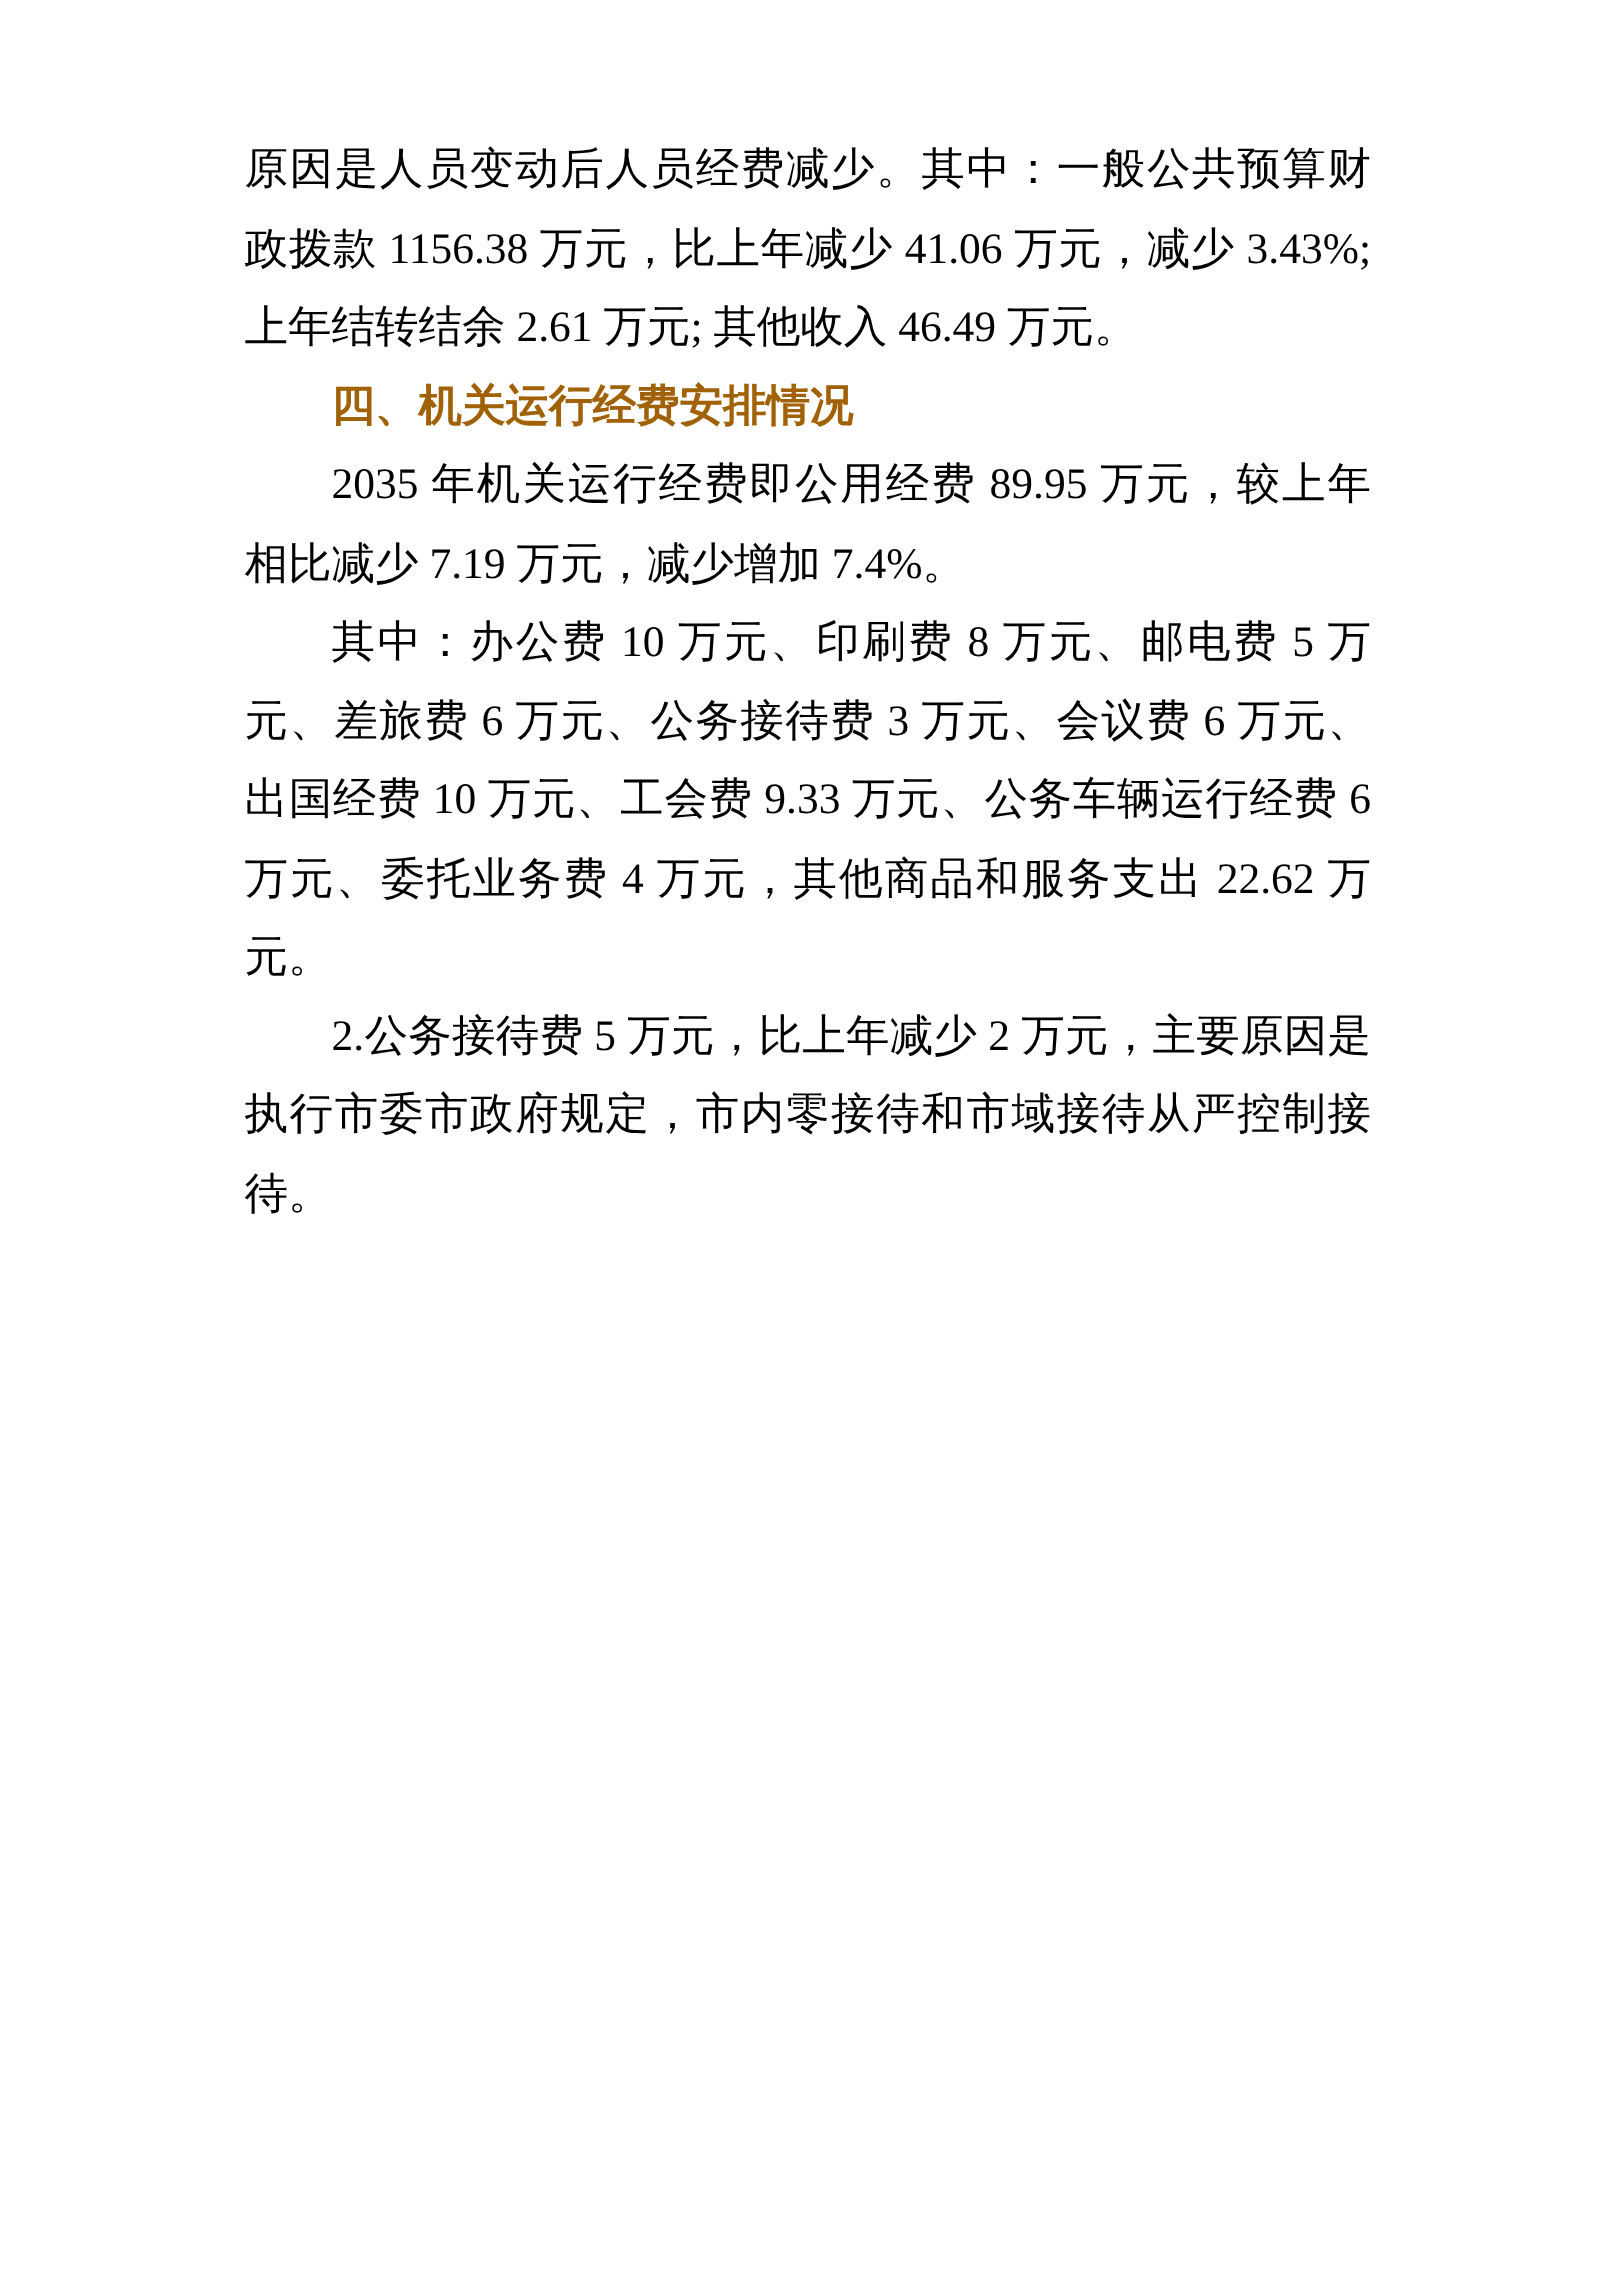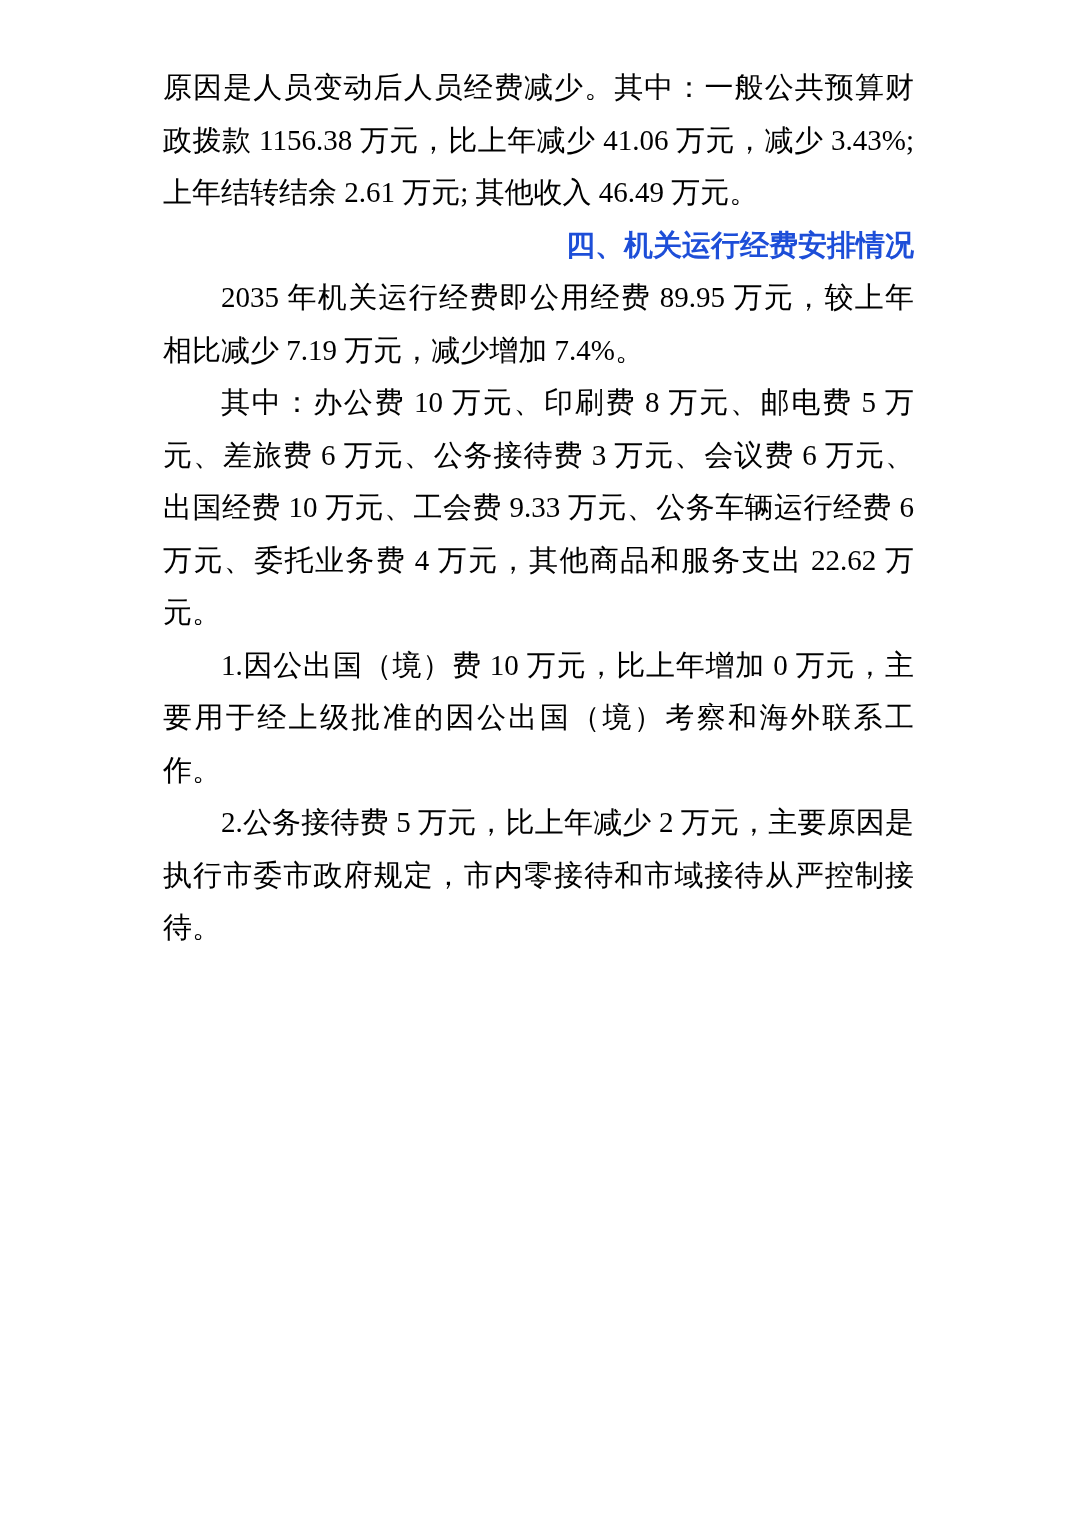--- a/index.html
+++ b/index.html
@@ -6,21 +6,21 @@
     margin: 0;
     padding: 0;
     background: #ffffff;
   }
   .page {
     position: relative;
     width: 1074px;
     height: 1520px;
     background: #ffffff;
     box-sizing: border-box;
-    padding: 61px 160px 0 163px;
+    padding: 87px 160px 0 163px;
     overflow: hidden;
     color: #000000;
   }
   .doc {
     width: 751px;
   }
   .body-text {
     margin: 0;
     font-family: "Liberation Serif", "DejaVu Serif", serif;
     font-size: 29px;
@@ -32,41 +32,40 @@
   }
   .indent {
     text-indent: 2em;
   }
   .section-heading {
     margin: 0;
     font-family: "Liberation Sans", "DejaVu Sans", sans-serif;
     font-weight: 700;
     font-size: 29px;
     line-height: 52.5px;
-    color: #1d4ed8;
+    color: #a16207;
     text-indent: 2em;
-    text-align: right;
+    text-align: left;
   }
 </style>
 </head>
 <body>
 
 <div class="page">
   <div class="doc">
 
     <p class="body-text">原因是人员变动后人员经费减少。其中：一般公共预算财政拨款 1156.38 万元，比上年减少 41.06 万元，减少 3.43%; 上年结转结余 2.61 万元; 其他收入 46.49 万元。</p>
 
 
 
     <h2 class="section-heading">四、机关运行经费安排情况</h2>
 
     <p class="body-text indent">2035 年机关运行经费即公用经费 89.95 万元，较上年相比减少 7.19 万元，减少增加 7.4%。</p>
 
     <p class="body-text indent">其中：办公费 10 万元、印刷费 8 万元、邮电费 5 万元、差旅费 6 万元、公务接待费 3 万元、会议费 6 万元、出国经费 10 万元、工会费 9.33 万元、公务车辆运行经费 6 万元、委托业务费 4 万元，其他商品和服务支出 22.62 万元。</p>
 
 
 
-    <p class="body-text indent">1.因公出国（境）费 10 万元，比上年增加 0 万元，主要用于经上级批准的因公出国（境）考察和海外联系工作。</p>
 
     <p class="body-text indent">2.公务接待费 5 万元，比上年减少 2 万元，主要原因是执行市委市政府规定，市内零接待和市域接待从严控制接待。</p>
 
   </div>
 </div>
 
 </body></html>

